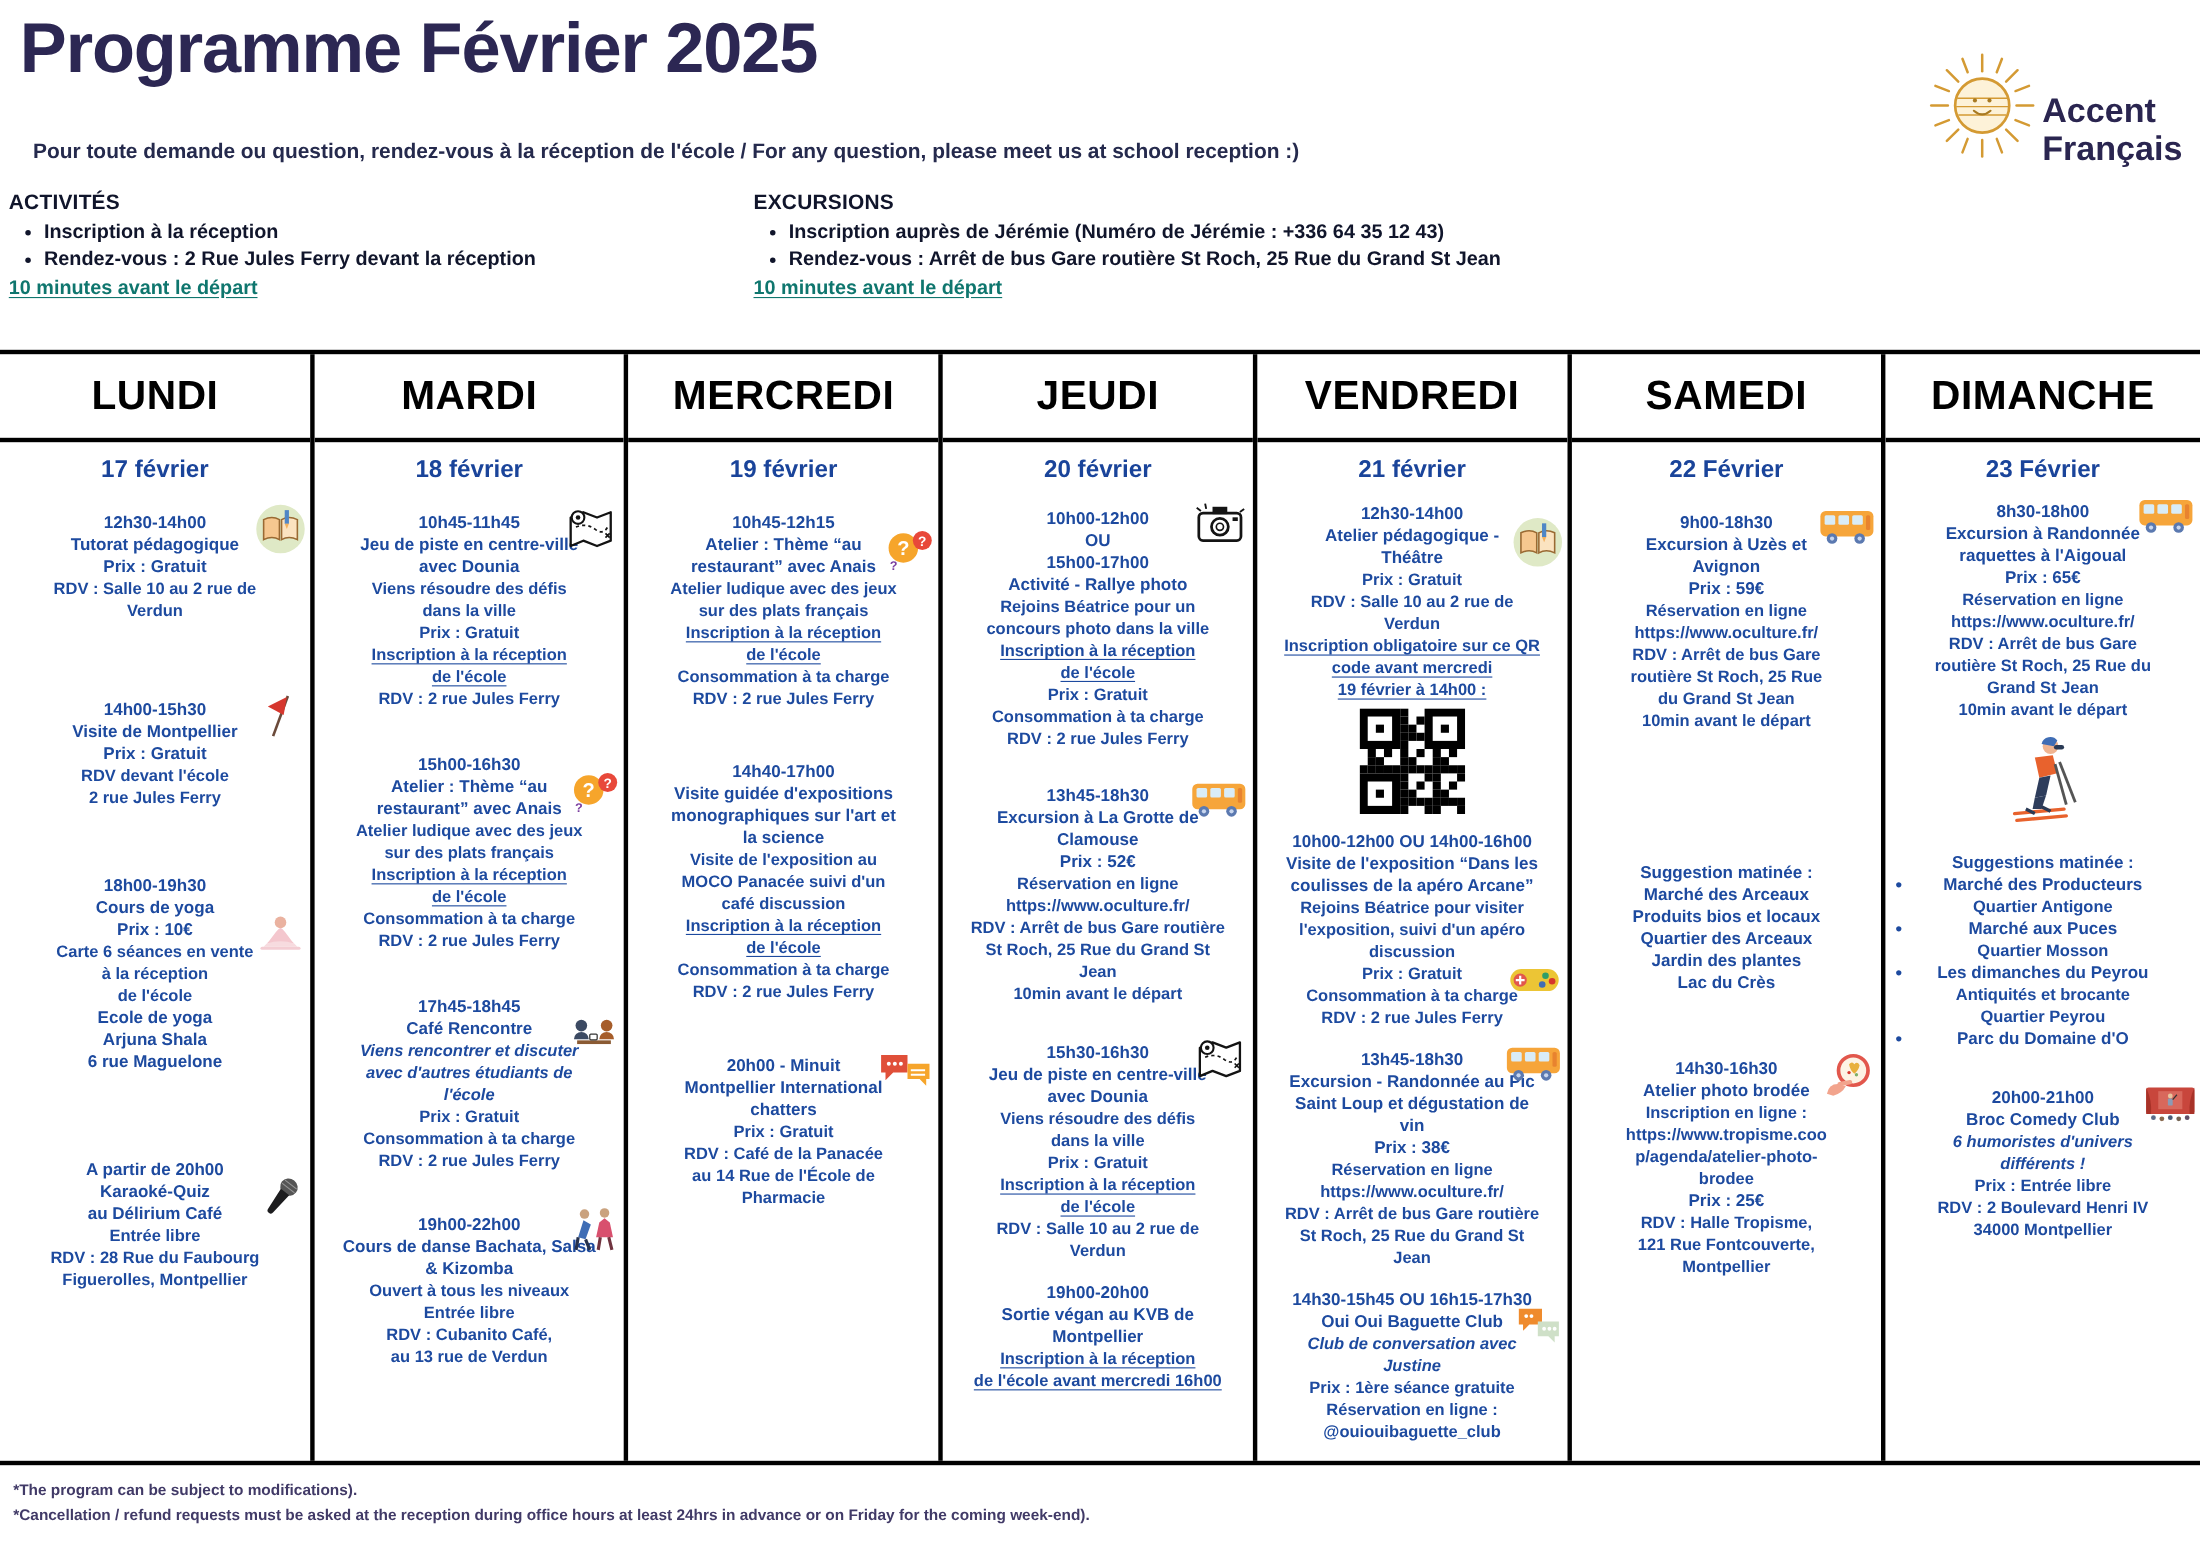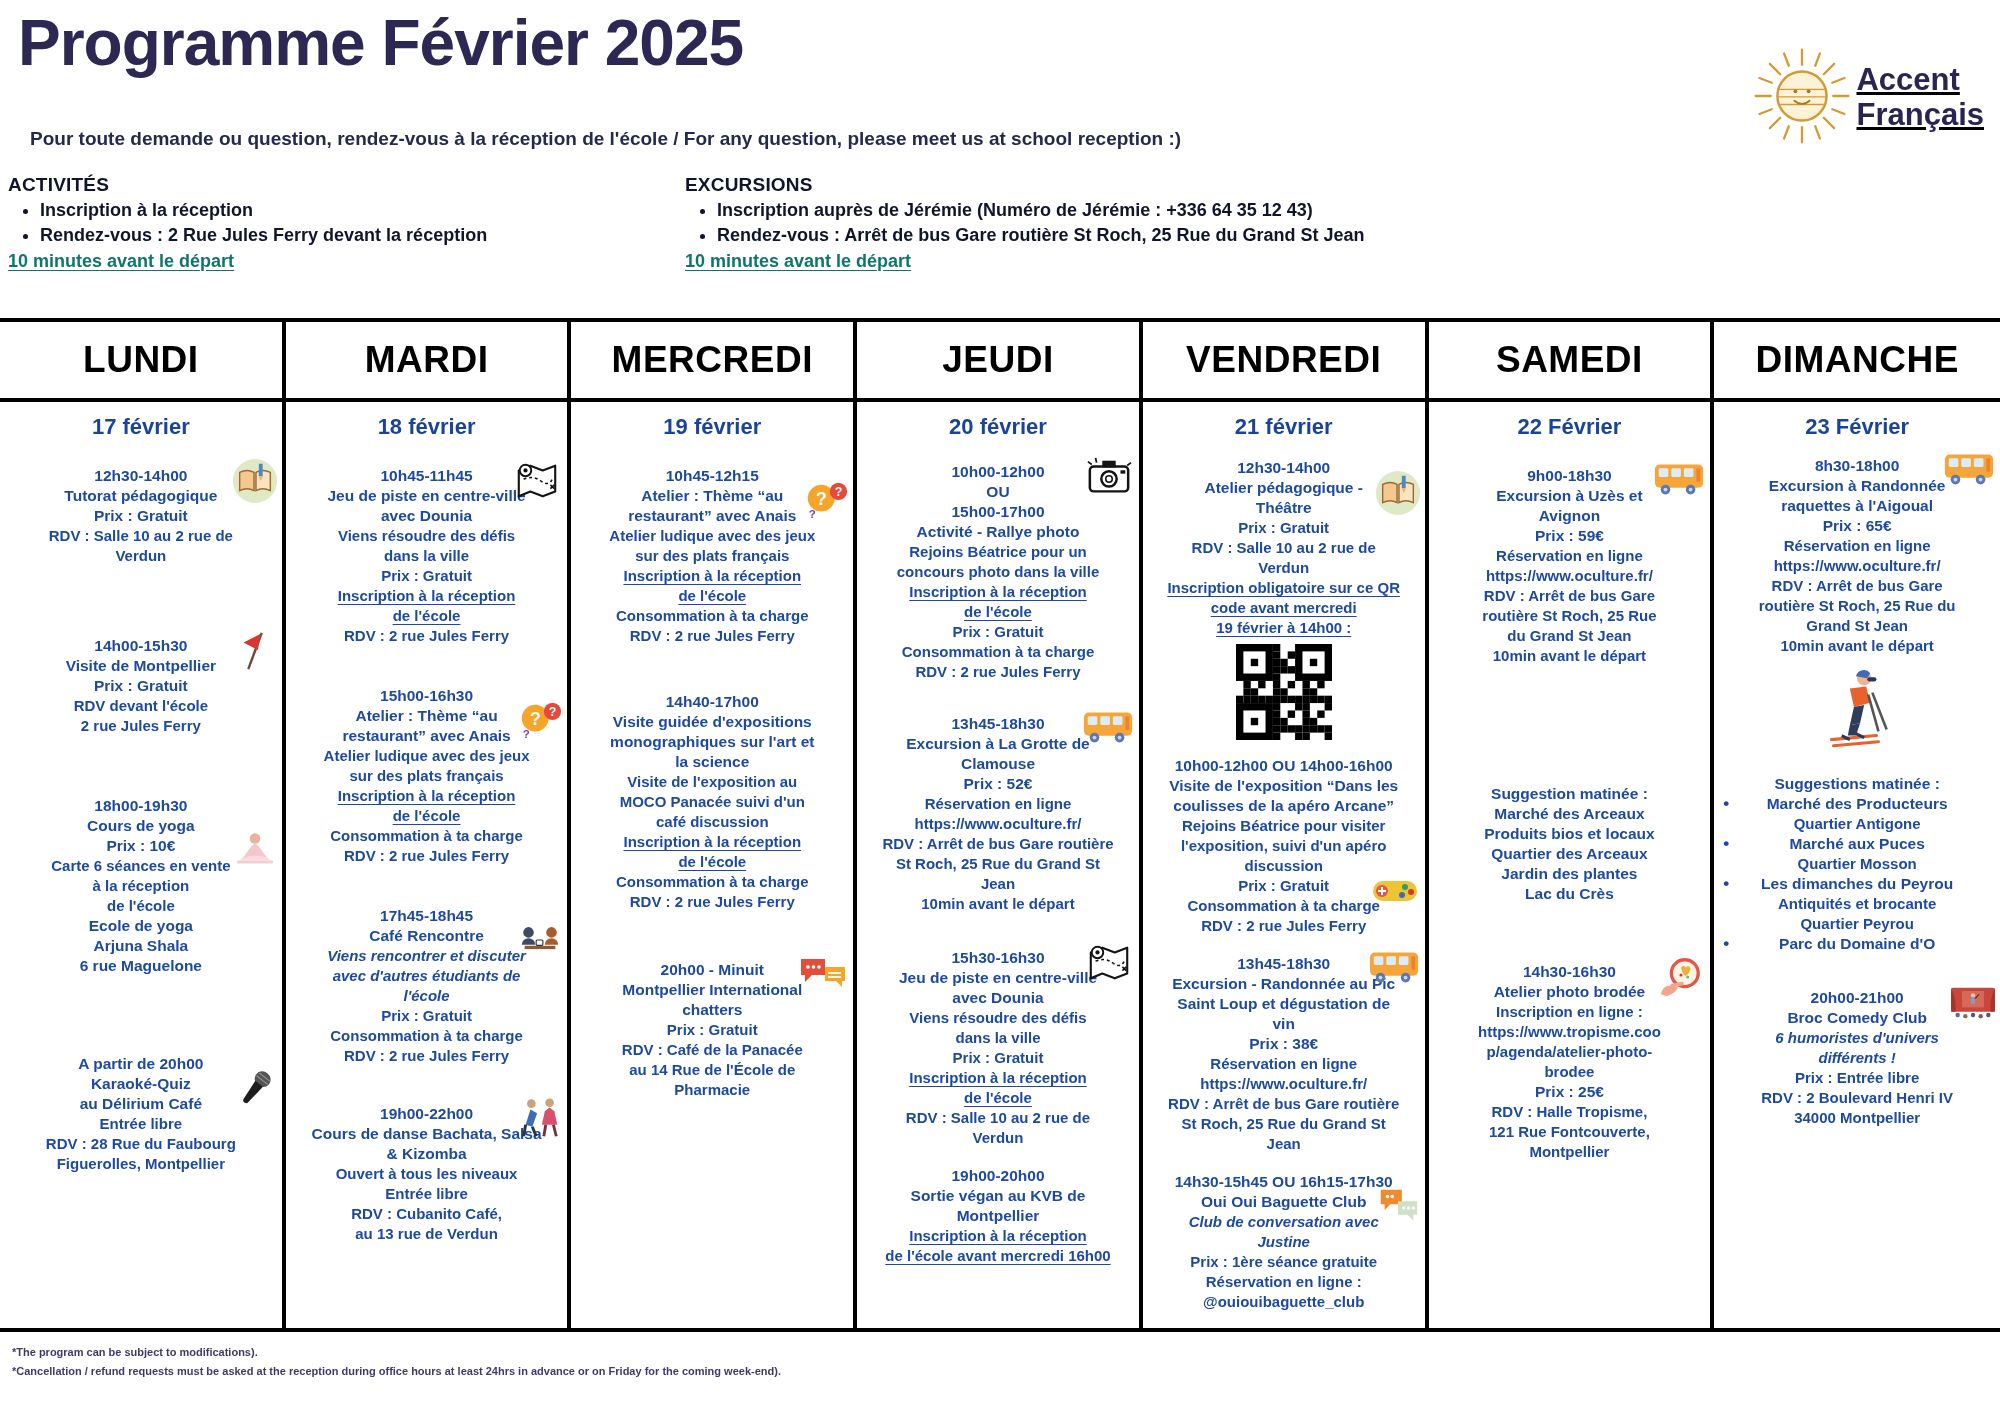--- a/index.html
+++ b/index.html
@@ -14,21 +14,21 @@
   .title {
     position:absolute; top:6px; left:18px;
     font-size:64px; font-weight:800; letter-spacing:-1px;
     color:#2c2753; margin:0;
   }
   .subtitle {
     position:absolute; top:128px; left:30px; margin:0;
     font-size:19px; font-weight:700; color:#252a4d;
   }
 
-  .logo { position:absolute; top:44px; right:16px; display:flex; align-items:center; gap:2px;text-decoration:underline; }
+  .logo { position:absolute; top:44px; right:16px; display:flex; align-items:flex-end; gap:2px; }
   .logo-text { font-size:31px; font-weight:700; color:#2a2550; line-height:1.12; }
 
   .info-row { position:absolute; top:174px; left:0; width:1842px; height:135px; }
   .info { position:absolute; top:0; }
   .info-activities { left:8px; width:640px; }
   .info-excursions { left:685px; width:820px; }
   .info h3 { margin:0 0 2px 0; font-size:19px; font-weight:800; color:#10152b; letter-spacing:.2px; }
   .info ul { margin:2px 0 5px 0; padding-left:32px; }
   .info li { font-size:18px; font-weight:700; color:#10152b; margin:4px 0; }
   .info .note { font-size:18px; font-weight:700; color:#0f766e; text-decoration:underline; text-underline-offset:3px; }
@@ -88,21 +88,21 @@
   .day-col[data-name="day-column-vendredi"] .events .event:nth-child(3){margin-top:18px}
   .day-col[data-name="day-column-vendredi"] .events .event:nth-child(4){margin-top:18px}
   .day-col[data-name="day-column-samedi"]   .events .event:nth-child(2){margin-top:118px}
   .day-col[data-name="day-column-samedi"]   .events .event:nth-child(3){margin-top:58px}
   .day-col[data-name="day-column-dimanche"] .events .event:nth-child(1){margin-top:16px}
   .day-col[data-name="day-column-dimanche"] .events .event:nth-child(2){margin-top:8px}
   .day-col[data-name="day-column-dimanche"] .events .event:nth-child(3){margin-top:14px}
   .day-col[data-name="day-column-dimanche"] .events .event:nth-child(4){margin-top:34px}
 
   .footer { position:absolute; top:1346px; left:12px; }
-  .footer p { margin:0 0 7px 0; font-size:11px; font-weight:700; color:#413a67; }
+  .footer p { margin:0 0 7px 0; font-size:14px; font-weight:700; color:#413a67; }
 </style>
 </head>
 <body>
 
 <div class="page" data-name="program-page">
 
   <h1 class="title" data-name="page-title">Programme Février 2025</h1>
 
   <div class="logo" data-name="accent-francais-logo">
     <span data-name="sun-globe-icon">

